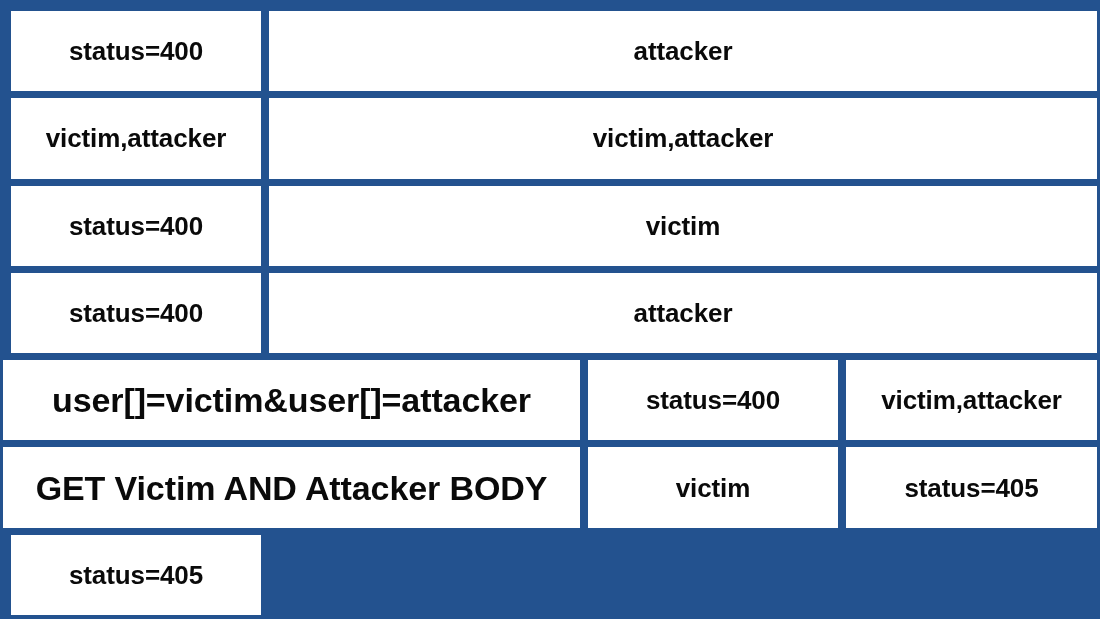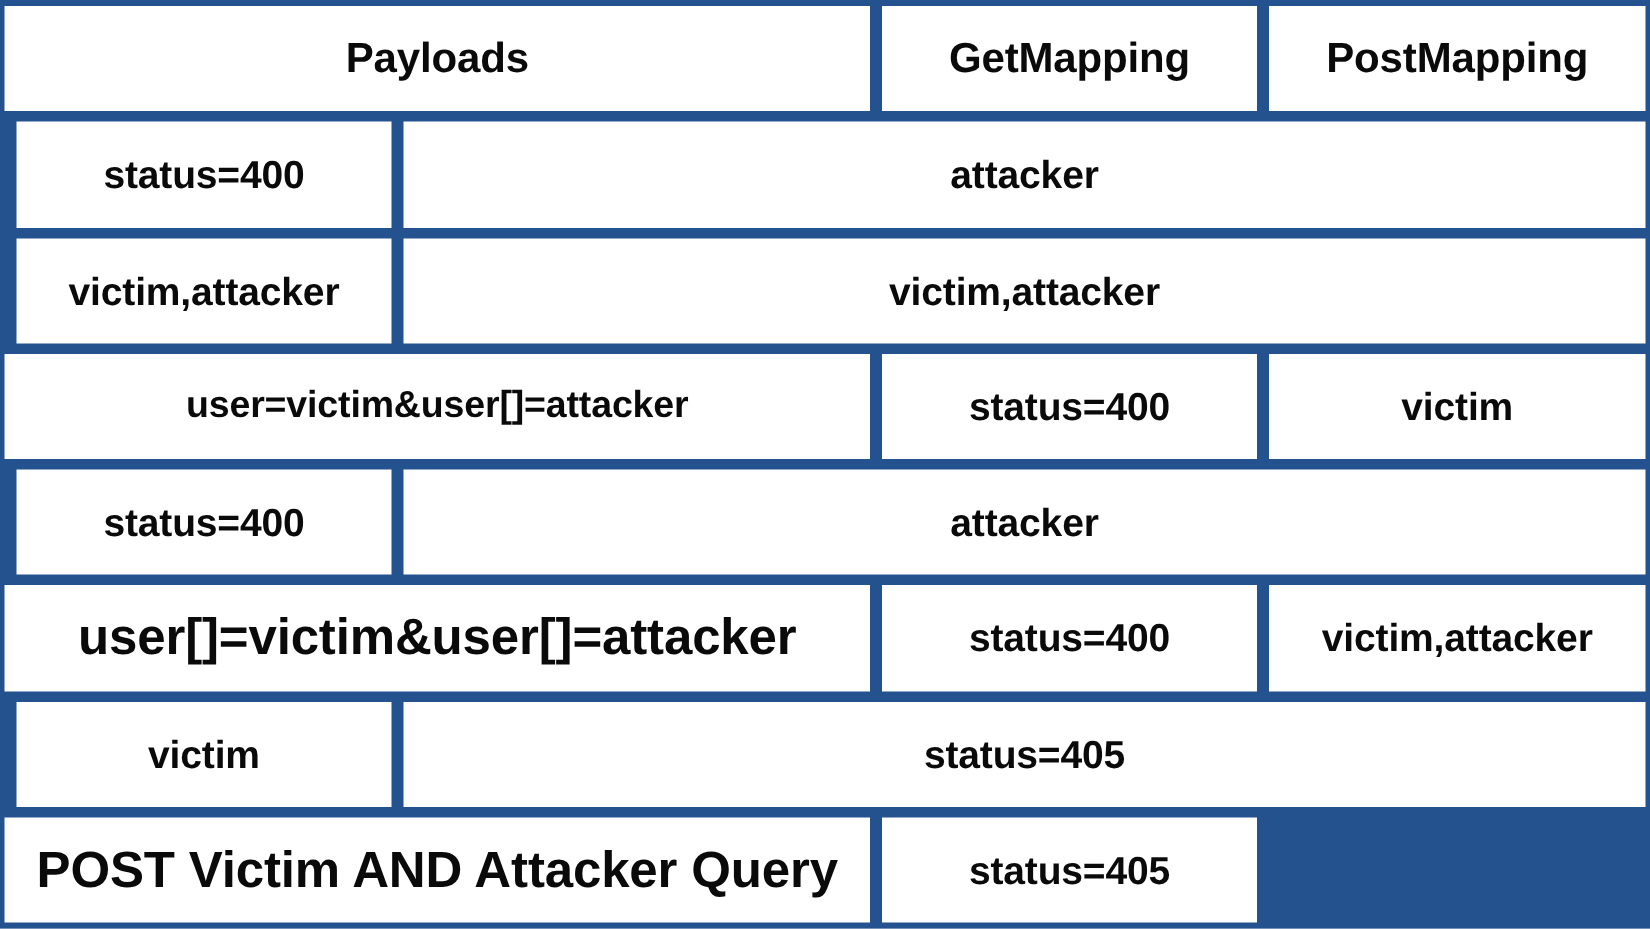--- a/index.html
+++ b/index.html
@@ -82,33 +82,20 @@
 
   .body-row.row-wide .col-payloads .cell-text {
     font-size: 34px;
   }
 </style>
 </head>
 <body>
 
 <div id="results-table">
 
-  <div class="table-row header-row">
-    <div class="cell col-payloads">
-      <span class="cell-text">Payloads</span>
-    </div>
-    <div class="col-gap"></div>
-    <div class="cell col-get">
-      <span class="cell-text">GetMapping</span>
-    </div>
-    <div class="col-gap"></div>
-    <div class="cell col-post">
-      <span class="cell-text">PostMapping</span>
-    </div>
-  </div>
 
   <div class="row-gap"></div>
 
   <div class="table-row body-row">
     <div class="col-gap"></div>
     <div class="cell col-get">
       <span class="cell-text">status=400</span>
     </div>
     <div class="col-gap"></div>
     <div class="cell col-post">
@@ -125,23 +112,20 @@
     </div>
     <div class="col-gap"></div>
     <div class="cell col-post">
       <span class="cell-text">victim,attacker</span>
     </div>
   </div>
 
   <div class="row-gap"></div>
 
   <div class="table-row body-row">
-    <div class="cell col-payloads">
-      <span class="cell-text">user=victim&amp;user[]=attacker</span>
-    </div>
     <div class="col-gap"></div>
     <div class="cell col-get">
       <span class="cell-text">status=400</span>
     </div>
     <div class="col-gap"></div>
     <div class="cell col-post">
       <span class="cell-text">victim</span>
     </div>
   </div>
 
@@ -170,36 +154,36 @@
     </div>
     <div class="col-gap"></div>
     <div class="cell col-post">
       <span class="cell-text">victim,attacker</span>
     </div>
   </div>
 
   <div class="row-gap"></div>
 
   <div class="table-row body-row row-wide">
+    <div class="cell col-payloads">
+      <span class="cell-text">GET Victim AND Attacker BODY</span>
+    </div>
     <div class="col-gap"></div>
     <div class="cell col-get">
       <span class="cell-text">victim</span>
     </div>
     <div class="col-gap"></div>
     <div class="cell col-post">
       <span class="cell-text">status=405</span>
     </div>
   </div>
 
   <div class="row-gap"></div>
 
   <div class="table-row body-row row-wide">
-    <div class="cell col-payloads">
-      <span class="cell-text">POST Victim AND Attacker Query</span>
-    </div>
     <div class="col-gap"></div>
     <div class="cell col-get">
       <span class="cell-text">status=405</span>
     </div>
     <div class="col-gap"></div>
   </div>
 
 </div>
 
 </body></html>

